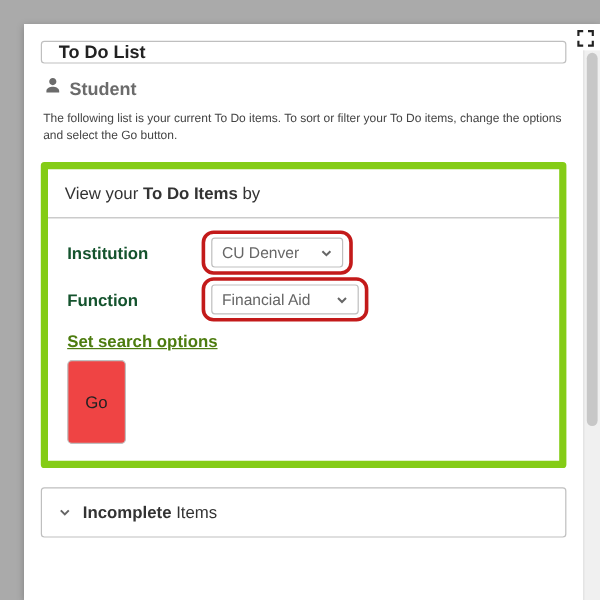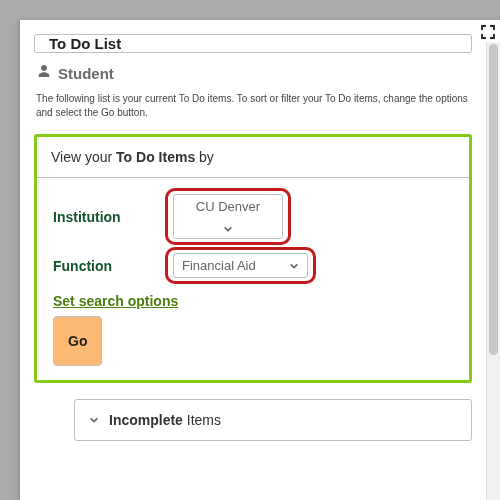--- a/index.html
+++ b/index.html
@@ -70,21 +70,21 @@
   .student-row svg { width: 16px; height: 16px; fill: #6b6b6b; }
 
   .description {
     color: #444;
     font-size: 10px;
     line-height: 1.4;
     margin: 0 2px 14px 2px;
   }
 
   .filter-box {
-    border: 3px solid #84cc16;
+    border: 6px solid #84cc16;
     border-radius: 3px;
     margin-bottom: 16px;
   }
   .filter-box-header {
     padding: 12px 14px;
     border-bottom: 1px solid #bfbfbf;
     color: #333;
     font-size: 14px;
   }
   .filter-box-header .strong { font-weight: bold; }
@@ -120,58 +120,57 @@
     justify-content: space-between;
     gap: 10px;
     border: 1px solid #bfbfbf;
     border-radius: 3px;
     padding: 4px 8px;
     background: #fff;
     color: #666;
     font-size: 13px;
     cursor: pointer;
   }
-  .w-small { width: 110px; flex-direction: column; }
-  .w-med { width: 135px; }
+  .w-small { width: 110px; }
+  .w-med { width: 123px; }
 
   .chev { width: 10px; height: 10px; }
   .chev path { stroke: #666; stroke-width: 2; fill: none; }
 
   .link {
     color: #4d7c0f;
     font-weight: bold;
     font-size: 14px;
     text-decoration: underline;
     cursor: pointer;
     display: inline-block;
   }
   .go-btn {
     display: inline-block;
     margin-top: 6px;
-    padding: 16px 14px;
-    font-weight: bold;
+    padding: 26px 14px;
+    font-weight: normal;
     font-size: 14px;
     color: #222;
-    background: #fdba74;
+    background: #ef4444;
     border: 1px solid #bfbfbf;
     border-radius: 4px;
     cursor: pointer;
   }
 
   .section-bar {
     border: 1px solid #bfbfbf;
     border-radius: 3px;
     padding: 12px 14px;
     display: flex;
     align-items: center;
     gap: 10px;
     font-size: 14px;
     color: #333;
     cursor: pointer;
-    margin-left: 40px;
   }
   .section-bar .strong { font-weight: bold; }
 </style>
 </head>
 <body>
 
 <div class="panel">
 
   <span class="expand-icon">
     <svg viewBox="0 0 16 16">

